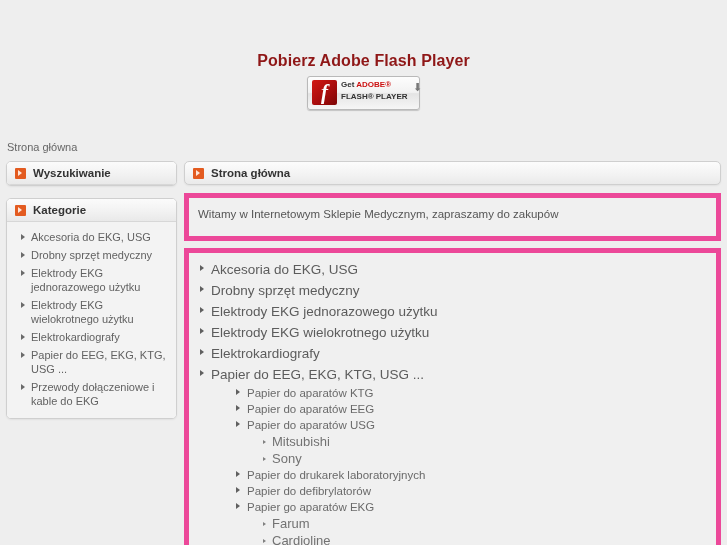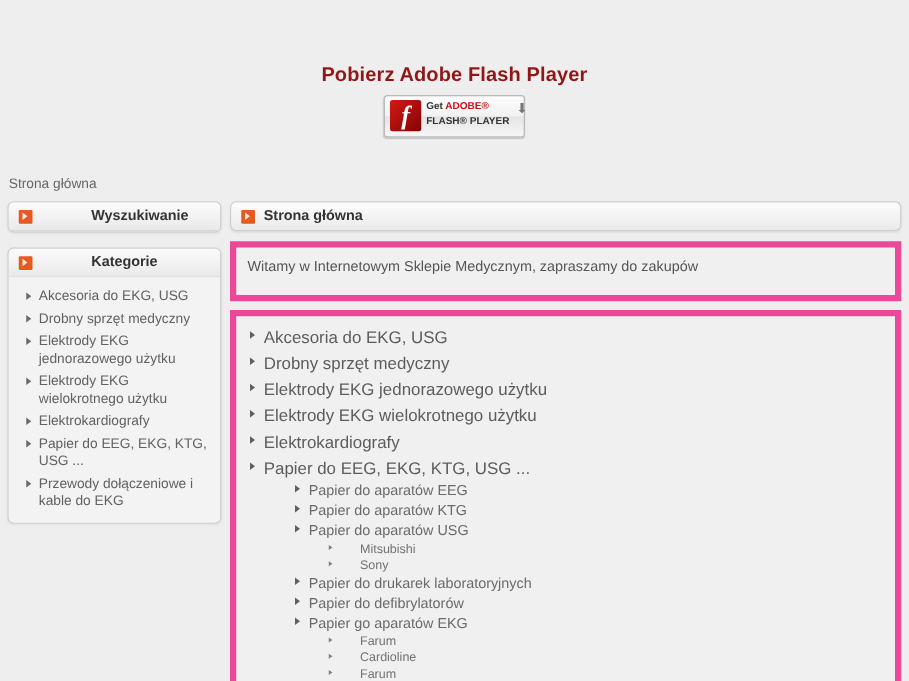--- a/index.html
+++ b/index.html
@@ -120,21 +120,20 @@
     margin-bottom: 12px;
     overflow: hidden;
   }
   .box-head {
     height: 22px;
     background: linear-gradient(to bottom, #fbfbfb 0%, #f2f2f2 55%, #e9e9e9 100%);
     border-bottom: 1px solid #d7d7d7;
     padding: 0 8px;
     display: flex;
     align-items: center;
-    gap: 40px;
   }
   .head-icon {
     width: 11px;
     height: 11px;
     background: #e35b20;
     border-radius: 1px;
     margin-right: 7px;
     position: relative;
     flex: 0 0 auto;
   }
@@ -262,21 +261,21 @@
     width: 0; height: 0;
     border-left: 4px solid #5f5f5f;
     border-top: 3px solid transparent;
     border-bottom: 3px solid transparent;
     margin-right: 7px;
     position: relative;
     top: -3px;
   }
   .lvl1 { font-size: 13.5px; color: #5c5c5c; padding: 3px 0; margin-left: 2px; }
   .lvl2 { font-size: 11.5px; color: #6a6a6a; padding: 2px 0; margin-left: 38px; }
-  .lvl3 { font-size: 10px;   color: #727272; padding: 1px 0; margin-left: 65px; gap: 16px; }
+  .lvl3 { font-size: 13px;   color: #727272; padding: 1px 0; margin-left: 65px; }
   .lvl3 .tarrow { border-left-color: #808080; border-top-width: 2.5px; border-bottom-width: 2.5px; border-left-width: 3.5px; margin-right: 6px; top: -2px; }
   .lvl2 .tarrow { top: -2px; }
 </style>
 </head>
 <body>
 
 <div class="flash-zone">
   <div class="flash-title">Pobierz Adobe Flash Player</div>
   <a class="flash-badge">
     <span class="flash-icon"></span>
@@ -374,25 +373,25 @@
           <div class="tree-item lvl1">
             <span class="tarrow"></span>
             <span>Elektrokardiografy</span>
           </div>
           <div class="tree-item lvl1">
             <span class="tarrow"></span>
             <span>Papier do EEG, EKG, KTG, USG ...</span>
           </div>
           <div class="tree-item lvl2">
             <span class="tarrow"></span>
+            <span>Papier do aparatów KTG</span>
+          </div>
+          <div class="tree-item lvl2">
+            <span class="tarrow"></span>
             <span>Papier do aparatów EEG</span>
-          </div>
-          <div class="tree-item lvl2">
-            <span class="tarrow"></span>
-            <span>Papier do aparatów KTG</span>
           </div>
           <div class="tree-item lvl2">
             <span class="tarrow"></span>
             <span>Papier do aparatów USG</span>
           </div>
           <div class="tree-item lvl3">
             <span class="tarrow"></span>
             <span>Mitsubishi</span>
           </div>
           <div class="tree-item lvl3">

